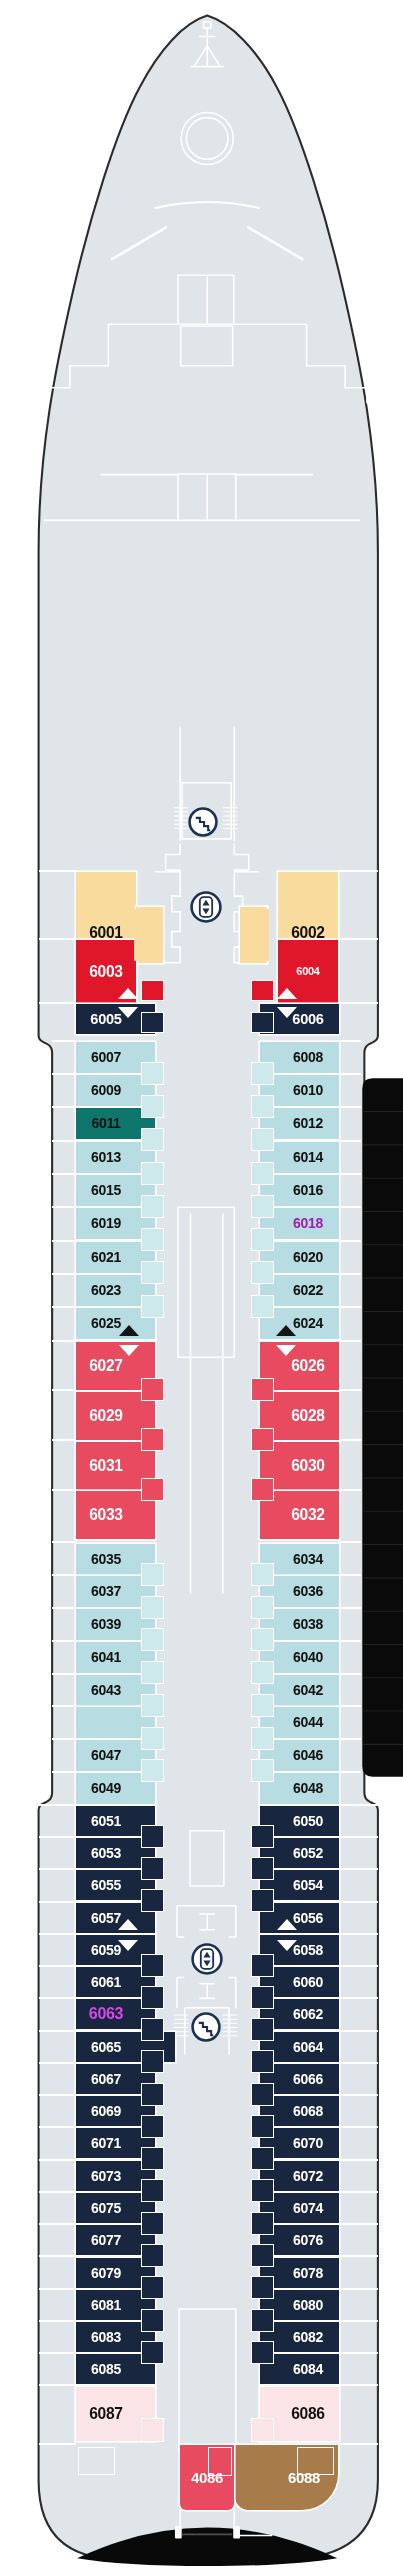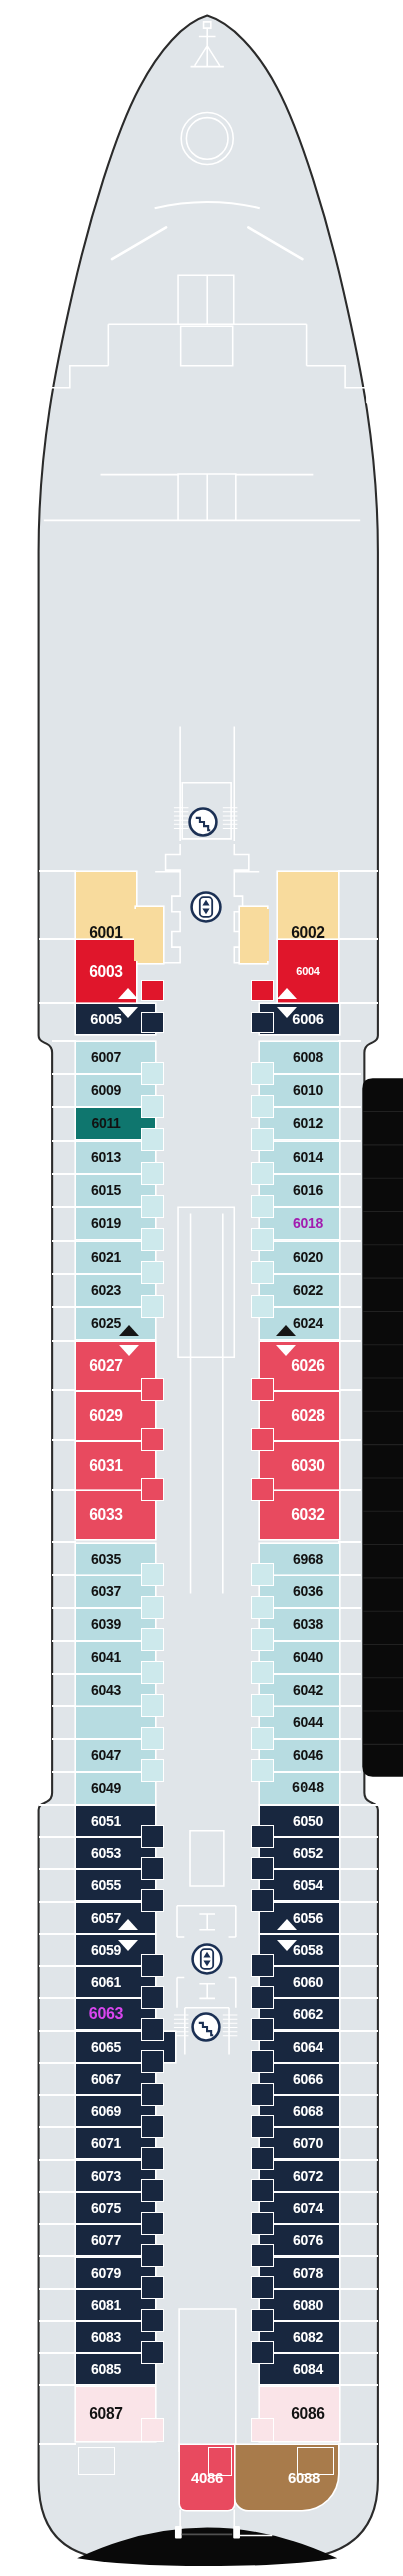--- a/index.html
+++ b/index.html
@@ -239,21 +239,21 @@
       <div class="lbl" style="left: 18px; width: 60px; height: 48px; line-height: 48px; font-size: 15.6px; color: rgb(255, 255, 255);">6032</div>
     </div>
     <div class="gut" style="left: 52px; top: 1489px; width: 24px; height: 50px;"></div>
     <div class="gut" style="left: 338px; top: 1489px; width: 23.4px; height: 50px;"></div>
     <div class="tab" style="left: 141px; top: 1478px; width: 23px; height: 23px; background: rgb(232, 74, 95);"></div>
     <div class="tab" style="left: 251px; top: 1478px; width: 23px; height: 23px; background: rgb(232, 74, 95);"></div>
     <div class="cab" style="left: 76px; top: 1544px; width: 79px; height: 31px; background: rgb(183, 220, 225);">
       <div class="lbl" style="left: 0px; width: 60px; height: 31px; line-height: 31px; font-size: 14px; color: rgb(18, 18, 18);">6035</div>
     </div>
     <div class="cab" style="left: 260px; top: 1544px; width: 79px; height: 31px; background: rgb(183, 220, 225);">
-      <div class="lbl" style="left: 18px; width: 60px; height: 31px; line-height: 31px; font-size: 14px; color: rgb(18, 18, 18);">6968</div>
+      <div class="lbl" style="left: 18px; width: 60px; height: 31px; line-height: 31px; font-size: 14px; color: rgb(18, 18, 18);">6034</div>
     </div>
     <div class="gut" style="left: 52px; top: 1541px; width: 24px; height: 33px;"></div>
     <div class="gut" style="left: 338px; top: 1541px; width: 23.4px; height: 33px;"></div>
     <div class="cab" style="left: 76px; top: 1576px; width: 79px; height: 31px; background: rgb(183, 220, 225);">
       <div class="lbl" style="left: 0px; width: 60px; height: 31px; line-height: 31px; font-size: 14px; color: rgb(18, 18, 18);">6037</div>
     </div>
     <div class="cab" style="left: 260px; top: 1576px; width: 79px; height: 31px; background: rgb(183, 220, 225);">
       <div class="lbl" style="left: 18px; width: 60px; height: 31px; line-height: 31px; font-size: 14px; color: rgb(18, 18, 18);">6036</div>
     </div>
     <div class="gut" style="left: 52px; top: 1574px; width: 24px; height: 33px;"></div>
@@ -307,21 +307,21 @@
       <div class="lbl" style="left: 18px; width: 60px; height: 31px; line-height: 31px; font-size: 14px; color: rgb(18, 18, 18);">6046</div>
     </div>
     <div class="gut" style="left: 52px; top: 1738px; width: 24px; height: 33px;"></div>
     <div class="gut" style="left: 338px; top: 1738px; width: 23.4px; height: 33px;"></div>
     <div class="tab" style="left: 141px; top: 1727px; width: 23px; height: 23px; background: rgb(205, 233, 236);"></div>
     <div class="tab" style="left: 251px; top: 1727px; width: 23px; height: 23px; background: rgb(205, 233, 236);"></div>
     <div class="cab" style="left: 76px; top: 1773px; width: 79px; height: 31px; background: rgb(183, 220, 225);">
       <div class="lbl" style="left: 0px; width: 60px; height: 31px; line-height: 31px; font-size: 14px; color: rgb(18, 18, 18);">6049</div>
     </div>
     <div class="cab" style="left: 260px; top: 1773px; width: 79px; height: 31px; background: rgb(183, 220, 225);">
-      <div class="lbl" style="left: 18px; width: 60px; height: 31px; line-height: 31px; font-size: 14px; color: rgb(18, 18, 18); font-family: Liberation Mono, monospace;">6048</div>
+      <div class="lbl" style="left: 18px; width: 60px; height: 31px; line-height: 31px; font-size: 14px; color: rgb(18, 18, 18);">6048</div>
     </div>
     <div class="gut" style="left: 52px; top: 1771px; width: 24px; height: 33px;"></div>
     <div class="gut" style="left: 338px; top: 1771px; width: 23.4px; height: 33px;"></div>
     <div class="tab" style="left: 141px; top: 1759px; width: 23px; height: 23px; background: rgb(205, 233, 236);"></div>
     <div class="tab" style="left: 251px; top: 1759px; width: 23px; height: 23px; background: rgb(205, 233, 236);"></div>
     <div class="cab" style="left: 76px; top: 1806px; width: 79px; height: 30px; background: rgb(24, 39, 63);">
       <div class="lbl" style="left: 0px; width: 60px; height: 30px; line-height: 30px; font-size: 14px; color: rgb(255, 255, 255);">6051</div>
     </div>
     <div class="cab" style="left: 260px; top: 1806px; width: 79px; height: 30px; background: rgb(24, 39, 63);">
       <div class="lbl" style="left: 18px; width: 60px; height: 30px; line-height: 30px; font-size: 14px; color: rgb(255, 255, 255);">6050</div>

